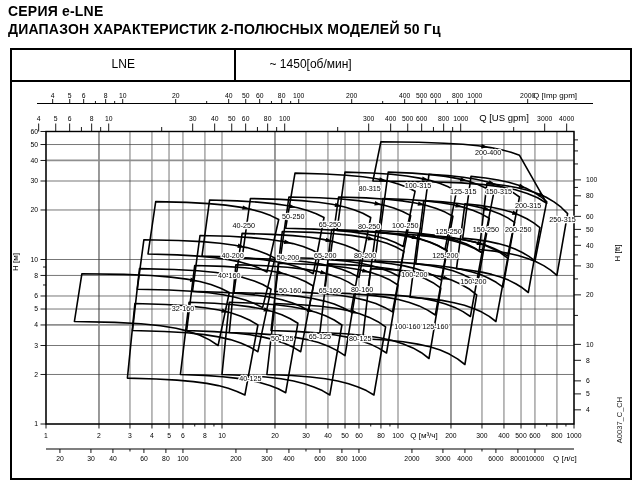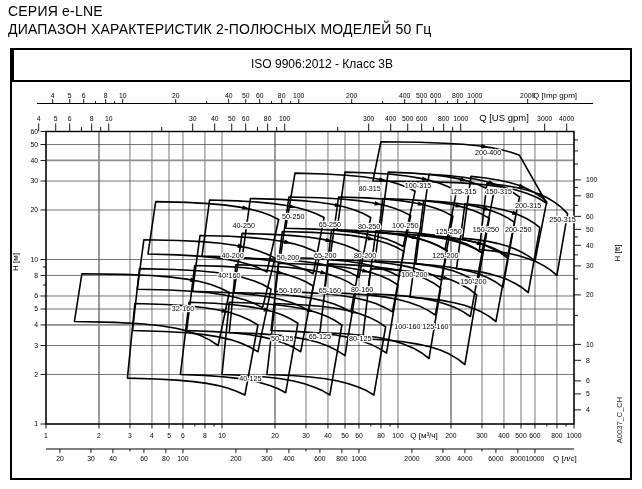--- a/index.html
+++ b/index.html
@@ -1,18 +1,18 @@
 <!DOCTYPE html>
 <html><head>
 <meta charset="utf-8">
 <style>
   html,body{margin:0;padding:0}
   body{width:642px;height:489px;background:#fff;position:relative;overflow:hidden;
        font-family:"Liberation Sans",sans-serif;color:#000}
-  .title{position:absolute;left:8px;font-weight:normal;font-size:14px;white-space:nowrap;letter-spacing:.2px}
+  .title{position:absolute;left:8px;font-weight:bold;font-size:14px;white-space:nowrap;letter-spacing:.2px}
   #title1{top:3px}
   #title2{top:21px}
   .panel{position:absolute;left:10px;top:48px;width:622px;height:432px;border:2px solid #000;box-sizing:border-box;background:#fff}
   .phead{display:flex;height:30px;border-bottom:2px solid #000;font-size:12px}
   .pcell{line-height:28px;text-align:center;white-space:nowrap;overflow:hidden}
   .c1{width:36%}
   .c2{width:24%;border-left:2px solid #000}
   .c3{flex:1;border-left:2px solid #000}
   #chart{position:absolute;left:0;top:30px}
   .grid{stroke:#3c3c3c;stroke-width:.7}
@@ -29,21 +29,22 @@
   .wm{font-size:7.5px;fill:#222}
 </style>
 </head>
 <body>
 
 <div class="title" id="title1">СЕРИЯ e-LNE</div>
 <div class="title" id="title2">ДИАПАЗОН ХАРАКТЕРИСТИК 2-ПОЛЮСНЫХ МОДЕЛЕЙ 50 Гц</div>
 
 <div class="panel">
   <div class="phead">
-    <div class="pcell c3">ISO 9906:2012 - Класс 3В</div>
+    <div class="pcell c1">LNE</div>
+    <div class="pcell c2">~ 1450[об/мин]</div>
   </div>
   <svg id="chart" width="618" height="398" viewBox="12 80 618 398">
       <line x1="46" x2="46" y1="131.5" y2="424" class="grid"></line>
       <line x1="98.9812792368607" x2="98.9812792368607" y1="131.5" y2="424" class="gridE"></line>
       <line x1="129.9733408306606" x2="129.9733408306606" y1="131.5" y2="424" class="grid"></line>
       <line x1="151.9625584737214" x2="151.9625584737214" y1="131.5" y2="424" class="grid"></line>
       <line x1="169.0187207631393" x2="169.0187207631393" y1="131.5" y2="424" class="grid"></line>
       <line x1="182.9546200675213" x2="182.9546200675213" y1="131.5" y2="424" class="grid"></line>
       <line x1="204.94383771058207" x2="204.94383771058207" y1="131.5" y2="424" class="grid"></line>
       <line x1="222" x2="222" y1="131.5" y2="424" class="grid"></line>

